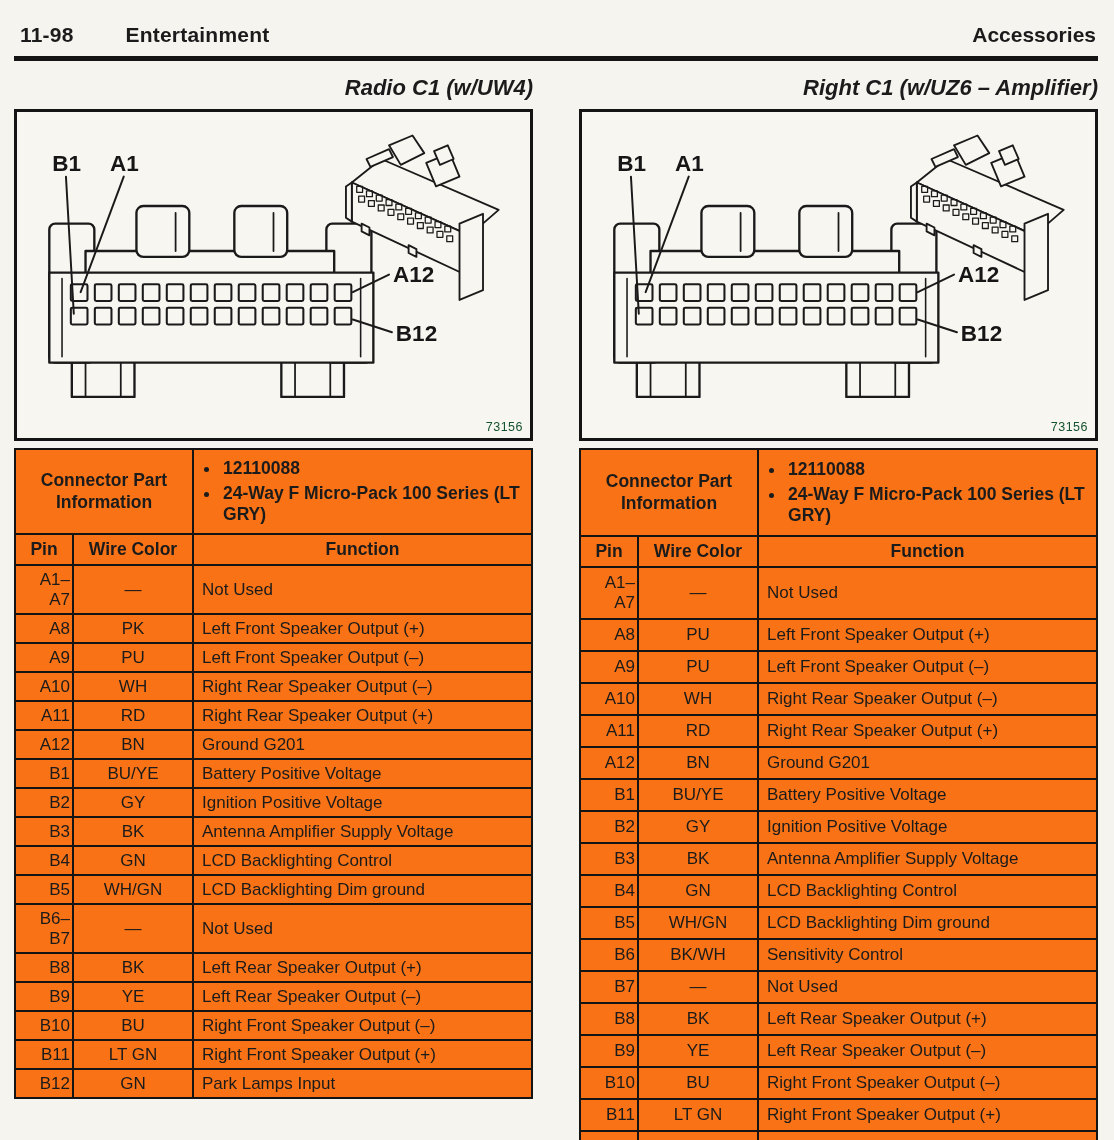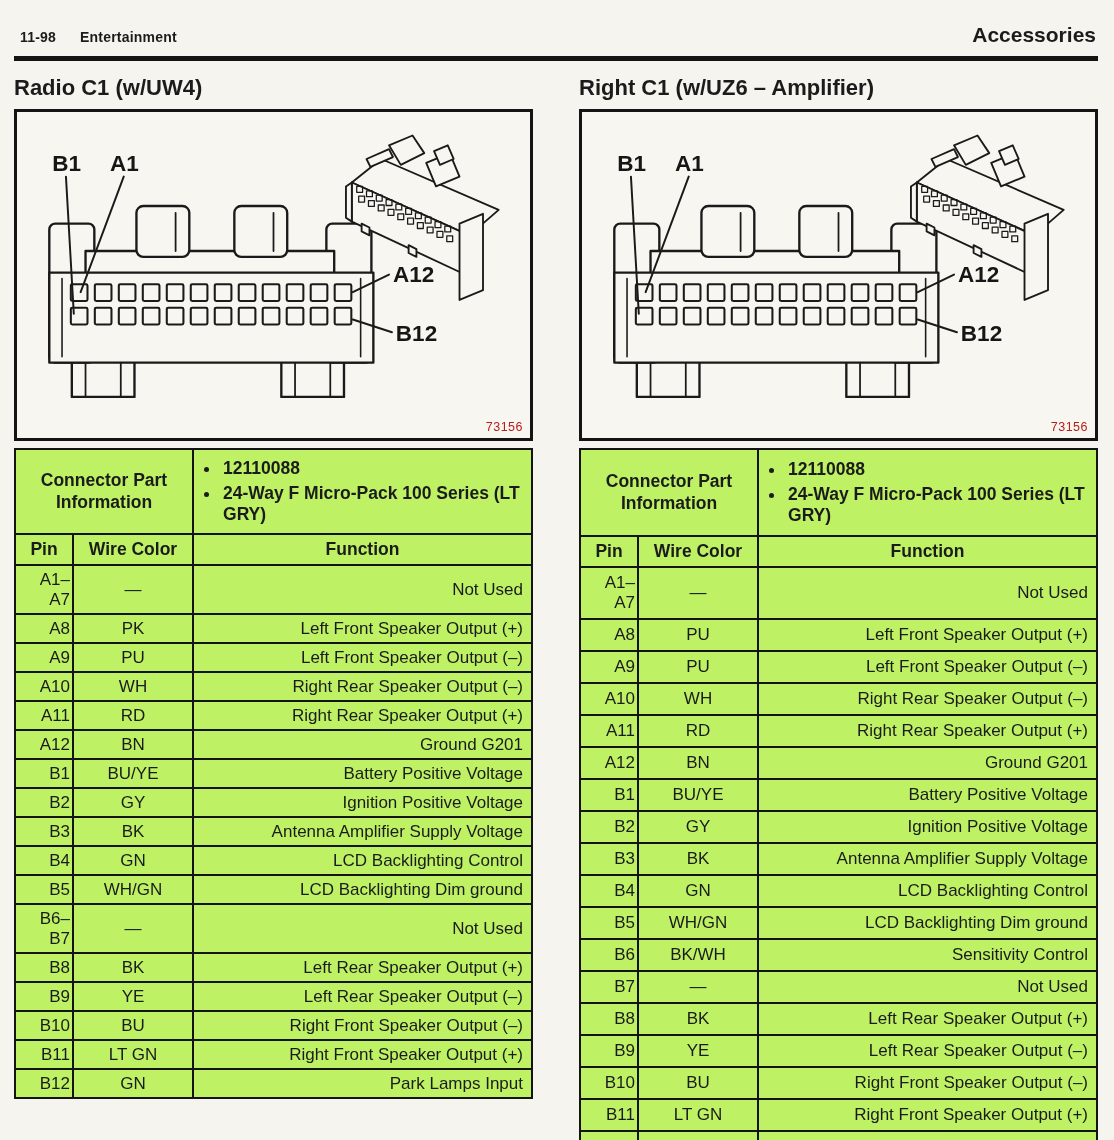--- a/index.html
+++ b/index.html
@@ -6,42 +6,42 @@
   body{
     width:1114px;height:1140px;box-sizing:border-box;
     background:#f6f4ef;color:#1b1b1b;
     font-family:"Liberation Sans",sans-serif;
     padding:4px 16px 0 14px;overflow:hidden;
   }
   .page-header{
     display:flex;justify-content:space-between;align-items:baseline;
     border-bottom:5px solid #141414;padding:6px 2px 9px 6px;
   }
-  .header-left{display:flex;gap:24px;font-weight:bold;font-size:14px;letter-spacing:.2px;}
+  .header-left{display:flex;gap:52px;font-weight:bold;font-size:21px;letter-spacing:.2px;}
   .header-right{font-weight:bold;font-size:21px;margin-top:13px;}
   .columns{display:flex;gap:46px;margin-top:6px;}
   .panel{flex:1;min-width:0;}
-  .panel-title{text-align:left;font-weight:bold;font-size:22px;margin:8px 0 8px;}
+  .panel-title{text-align:right;font-weight:bold;font-size:22px;margin:8px 0 8px;font-style:italic;}
   .diagram-box{
     border:3px solid #141414;height:326px;position:relative;background:#f8f6f1;
   }
   .diagram-box svg{width:100%;height:100%;display:block;}
   svg text{font-family:"Liberation Sans",sans-serif;fill:#161616;}
   .fig-num{
-    position:absolute;right:7px;bottom:4px;font-size:12.5px;color:#b91c1c;letter-spacing:.5px;
+    position:absolute;right:7px;bottom:4px;font-size:12.5px;color:#14532d;letter-spacing:.5px;
   }
   table.pinout{
     border-collapse:collapse;width:100%;margin-top:7px;font-size:17px;
-    background:#bef264;table-layout:fixed;
+    background:#f97316;table-layout:fixed;
   }
   .pinout td,.pinout th{border:2.5px solid #141414;padding:3.5px 8px;vertical-align:middle;}
   .panel--right .pinout td{padding-top:5px;padding-bottom:5px;}
   .col-pin{width:52px;text-align:right;white-space:pre-line;padding-left:2px !important;padding-right:2px !important;}
   .col-color{width:112px;text-align:center;}
-  .col-func{text-align:right;}
+  .col-func{text-align:left;}
   .info-label{font-weight:bold;text-align:center;font-size:17.5px;line-height:1.25;}
   td.info-bullets{padding:4px 1px;}
   .info-list{margin:2px 0;padding-left:26px;font-weight:bold;font-size:17.5px;list-style:disc;}
   .info-list li{margin:4px 0;padding-left:2px;}
   .pinout th{font-weight:bold;font-size:17.5px;text-align:center;padding:4px 8px;margin-left:12px;}
   .hidden-defs{position:absolute;width:0;height:0;overflow:hidden;}
 </style>
 </head>
 <body>
 

